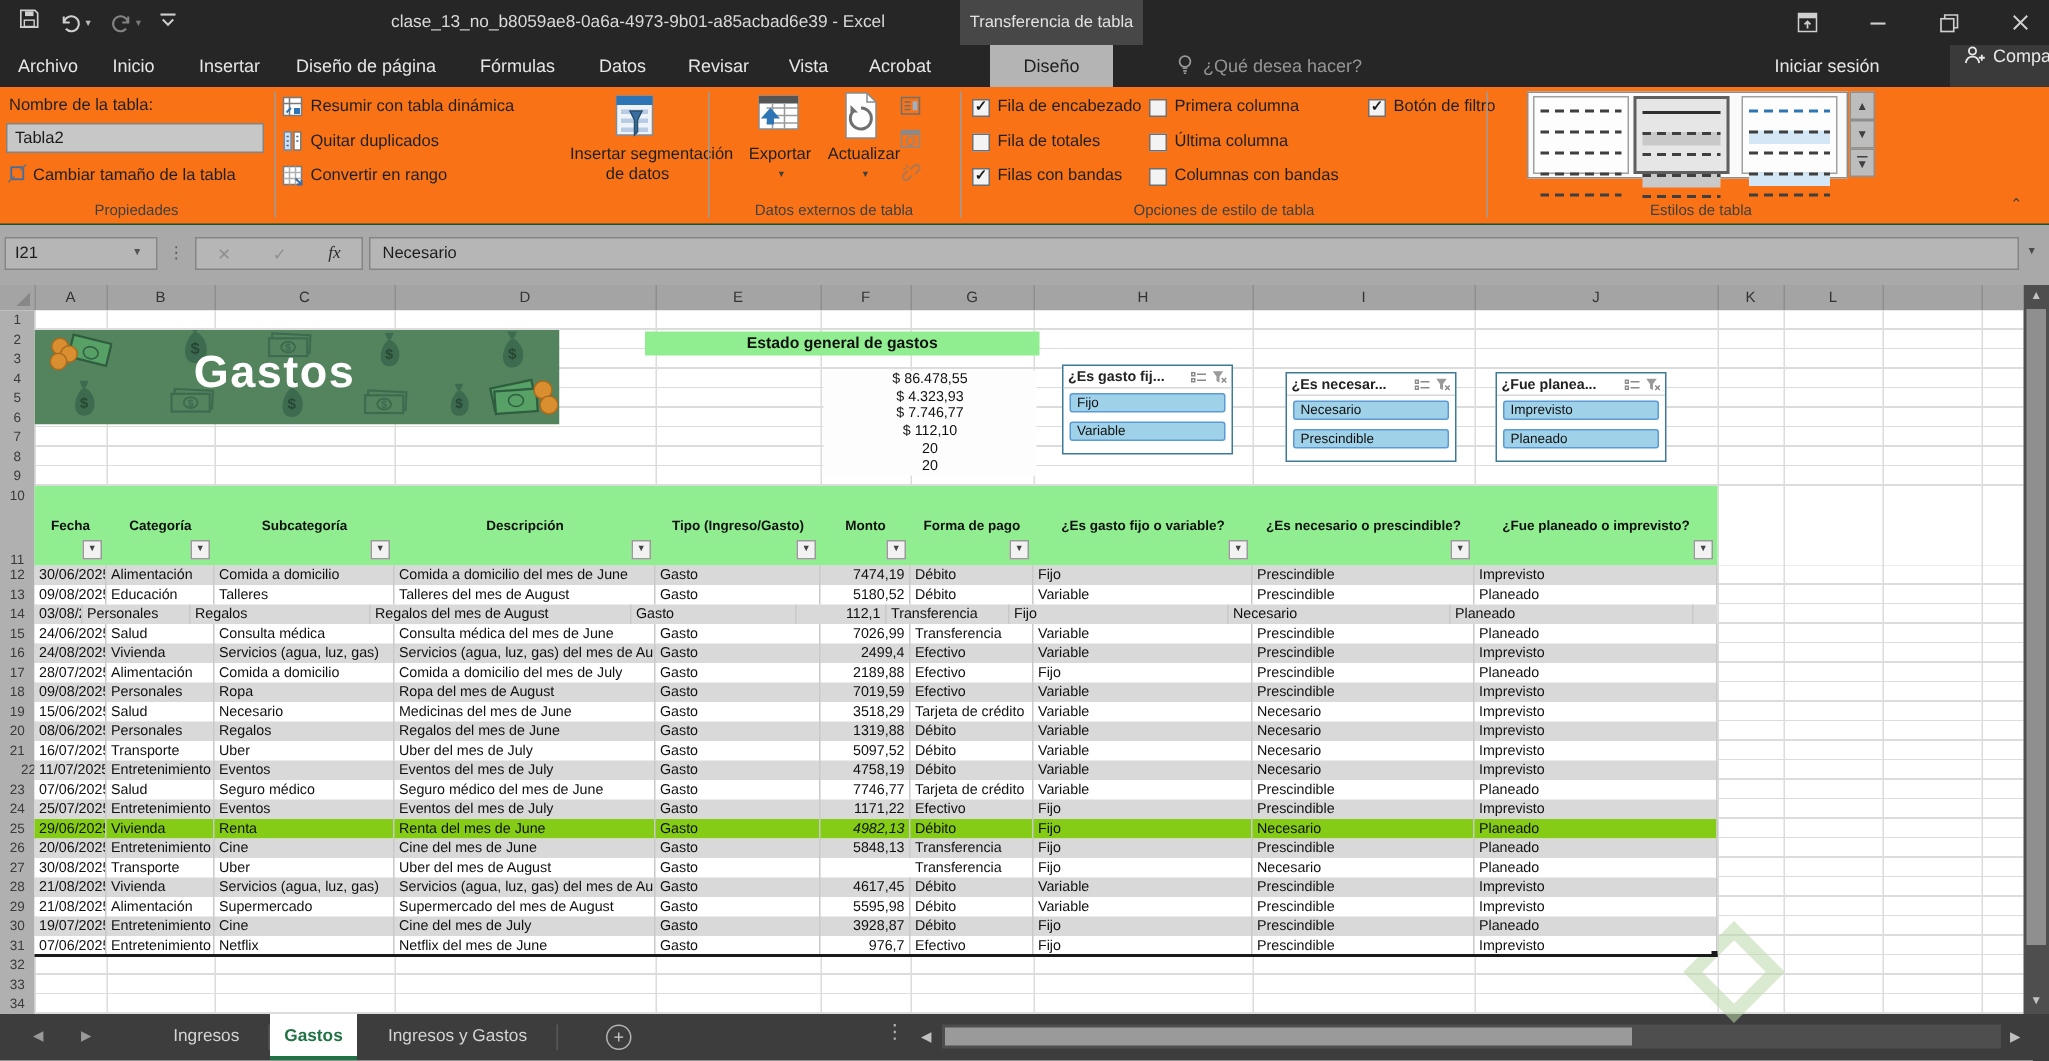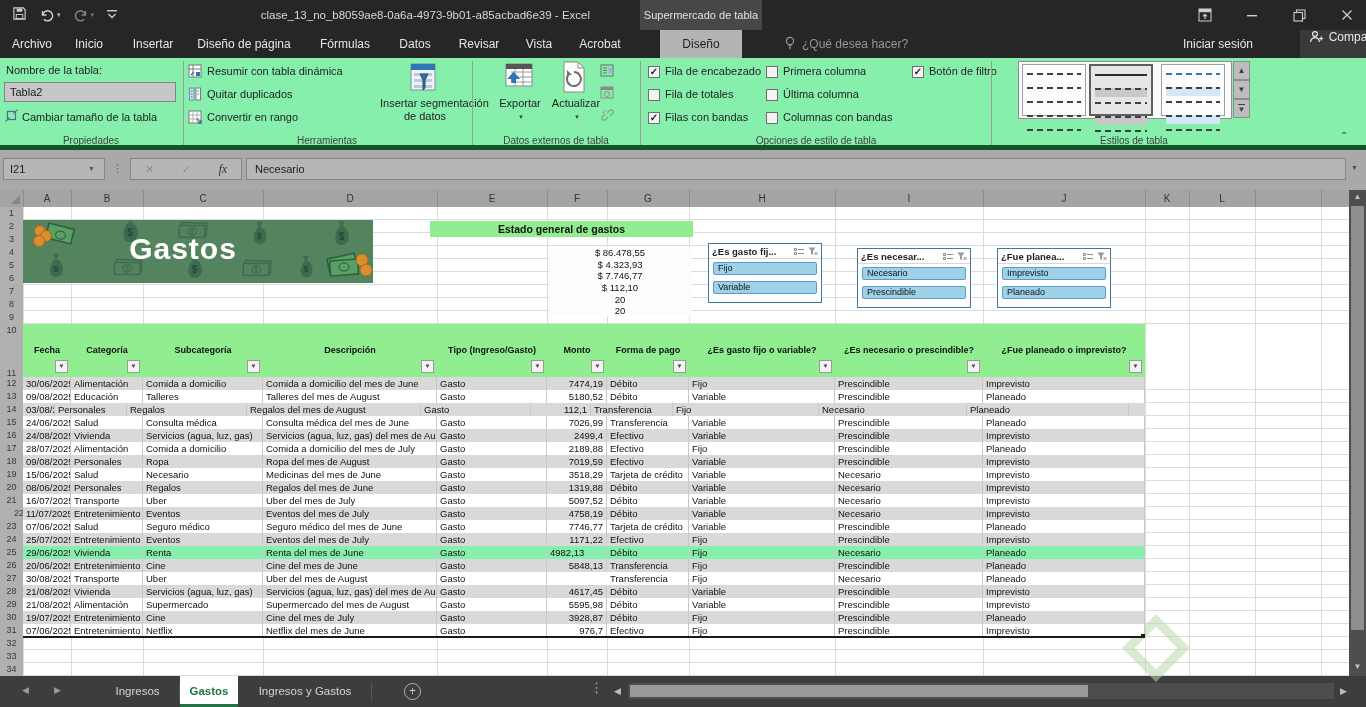--- a/index.html
+++ b/index.html
@@ -16,21 +16,21 @@
   .qat>*{margin-left:12px}
   .dd{font-size:7px;color:#bdbdbd;margin-left:2px}
   
   .menubar{position:absolute;left:0;top:30px;width:1366px;height:28px;background:#262626}
   .mtab{position:absolute;top:0;height:28px;line-height:28px;text-align:center;font-size:12px;color:#e6e6e6}
   .mtab-active{position:absolute;left:660px;top:0;width:82px;height:28px;line-height:28px;text-align:center;font-size:12px;color:#1f1f1f;background:#b4b4b4}
   .msearch{position:absolute;left:784px;top:0;height:28px;display:flex;align-items:center;color:#969696;font-size:12px}
   .signin{position:absolute;left:1168px;top:0;width:100px;height:28px;line-height:28px;text-align:center;color:#e6e6e6;font-size:12px}
   .share{position:absolute;left:1300px;top:0;width:90px;height:28px;background:#3a3a3a;color:#e9e9e9;font-size:12px;display:flex;align-items:flex-start;justify-content:center;gap:5px}
   
-  .ribbon{position:absolute;left:0;top:58px;width:1366px;height:92px;background:#86efac;border-bottom:5px solid #14532d;color:#1f1f1f;font-size:11px}
+  .ribbon{position:absolute;left:0;top:58px;width:1366px;height:92px;background:#f97316;border-bottom:1px solid #14532d;color:#1f1f1f;font-size:11px}
   .rsep{position:absolute;top:3px;width:1px;height:84px;background:#9b9b9b}
   .rlabel{position:absolute;top:76px;height:14px;line-height:14px;text-align:center;font-size:10px;color:#404040;white-space:nowrap}
   .rtxt{white-space:nowrap}
   .tname-input{position:absolute;left:4px;top:24px;width:172px;height:20px;background:#c7c7c7;border:1px solid #848484;font-size:11px;line-height:18px;padding-left:5px;color:#1a1a1a}
   .bigbtn-label{position:absolute;text-align:center;font-size:11px;color:#1f1f1f;line-height:13px;white-space:nowrap}
   .chk{position:absolute;width:12px;height:12px;background:#f3f3f3;border:1px solid #6f6f6f;font-size:10px;line-height:10px;text-align:center;color:#1a1a1a;font-weight:bold}
   .chklab{position:absolute;font-size:11px;color:#1f1f1f;white-space:nowrap}
   .gallery{position:absolute;left:1018px;top:3px;width:214px;height:58px;background:#fafafa;border:1px solid #8e8e8e}
   .swatch{position:absolute;top:2px;width:64px;height:52px;background:#fdfdfd;border:1px solid #a0a0a0;padding:3px 4px}
   .dashrow{height:2px;margin-top:5px;background:repeating-linear-gradient(90deg,#3f3f3f 0 6px,transparent 6px 10px)}
@@ -96,21 +96,21 @@
           </svg>
           <span class="dd">▾</span>
         </span>
       <span><svg width="12" height="12" viewBox="0 0 12 12">
             <rect x="1" y="2" width="10" height="1.4" fill="#cfcfcf"></rect>
             <path d="M2.5 6l3.5 3.5L9.5 6" fill="none" stroke="#cfcfcf" stroke-width="1.3"></path>
           </svg></span>
     </div>
     <div class="wintitle">clase_13_no_b8059ae8-0a6a-4973-9b01-a85acbad6e39 - Excel</div>
     <div class="ctxband">
-        <span>Supermercado de tabla</span>
+        <span>Transferencia de tabla</span>
       </div>
     <div class="winbtn" style="left:1190px">
         <svg width="14" height="14" viewBox="0 0 14 14">
           <rect x="1" y="1" width="12" height="12" fill="none" stroke="#cfcfcf"></rect>
           <rect x="1" y="1" width="12" height="3.2" fill="#cfcfcf"></rect>
           <path d="M7 11V6.5M5 8.3l2-2 2 2" fill="none" stroke="#cfcfcf" stroke-width="1.2"></path>
         </svg>
       </div>
     <div class="winbtn" style="left:1237px">
         <svg width="12" height="12" viewBox="0 0 12 12">
@@ -215,21 +215,20 @@
           <rect x="6" y="13" width="18" height="3" fill="#b7cce4"></rect>
           <rect x="6" y="19" width="18" height="3" fill="#b7cce4"></rect>
           <rect x="6" y="25" width="18" height="3" fill="#b7cce4"></rect>
           <path d="M12 14l8 0-3 6v8l-2 2v-10z" fill="#3b6fa0" stroke="#27506f"></path>
         </svg>
     </div>
     <div class="bigbtn-label" style="left:380px;top:39px;width:90px">
       <div>Insertar segmentación</div>
       <div>de datos</div>
     </div>
-    <div class="rlabel" style="left:184px;width:286px">Herramientas</div>
     <div class="rsep" style="left:472px"></div>
 
     <div class="abs" style="left:502px;top:2px;width:36px;height:36px">
       <svg width="34" height="34" viewBox="0 0 34 34">
           <rect x="4" y="4" width="26" height="22" fill="#fdfdfd" stroke="#8a8a8a"></rect>
           <rect x="4" y="4" width="26" height="5" fill="#555"></rect>
           <path d="M9 12h21M9 17h21M9 22h21M13 9v17M21 9v17" stroke="#9a9a9a" stroke-width="1"></path>
           <path d="M22 16l-8 9h5v5h6v-5h5z" fill="#2e75b6" transform="translate(-6,-1) scale(0.8)"></path>
         </svg>
     </div>
@@ -767,27 +766,27 @@
         <div class="tcell" style="width: 72px; flex: 0 0 auto;">Entretenimiento</div>
         <div class="tcell" style="width: 120px; flex: 0 0 auto;">Eventos</div>
         <div class="tcell" style="width: 174px; flex: 0 0 auto;">Eventos del mes de July</div>
         <div class="tcell" style="width: 110px; flex: 0 0 auto;">Gasto</div>
         <div class="tcell" style="width: 60px; flex: 0 0 auto; text-align: right;">1171,22</div>
         <div class="tcell" style="width: 82px; flex: 0 0 auto;">Efectivo</div>
         <div class="tcell" style="width: 146px; flex: 0 0 auto;">Fijo</div>
         <div class="tcell" style="width: 148px; flex: 0 0 auto;">Prescindible</div>
         <div class="tcell" style="width: 162px; flex: 0 0 auto;">Imprevisto</div>
       </div>
-      <div class="trow" style="top: 546px; background: #86efac;">
+      <div class="trow" style="top: 546px; background: #84cc16;">
         <div class="tcell" style="width: 48px; flex: 0 0 auto;">29/06/2025</div>
         <div class="tcell" style="width: 72px; flex: 0 0 auto;">Vivienda</div>
         <div class="tcell" style="width: 120px; flex: 0 0 auto;">Renta</div>
         <div class="tcell" style="width: 174px; flex: 0 0 auto;">Renta del mes de June</div>
         <div class="tcell" style="width: 110px; flex: 0 0 auto;">Gasto</div>
-        <div class="tcell" style="width: 60px; flex: 0 0 auto; ">4982,13</div>
+        <div class="tcell" style="width: 60px; flex: 0 0 auto; text-align: right; font-style: italic;">4982,13</div>
         <div class="tcell" style="width: 82px; flex: 0 0 auto;">Débito</div>
         <div class="tcell" style="width: 146px; flex: 0 0 auto;">Fijo</div>
         <div class="tcell" style="width: 148px; flex: 0 0 auto;">Necesario</div>
         <div class="tcell" style="width: 162px; flex: 0 0 auto;">Planeado</div>
       </div>
       <div class="trow" style="top: 559px; background: rgb(217, 217, 217);">
         <div class="tcell" style="width: 48px; flex: 0 0 auto;">20/06/2025</div>
         <div class="tcell" style="width: 72px; flex: 0 0 auto;">Entretenimiento</div>
         <div class="tcell" style="width: 120px; flex: 0 0 auto;">Cine</div>
         <div class="tcell" style="width: 174px; flex: 0 0 auto;">Cine del mes de June</div>

